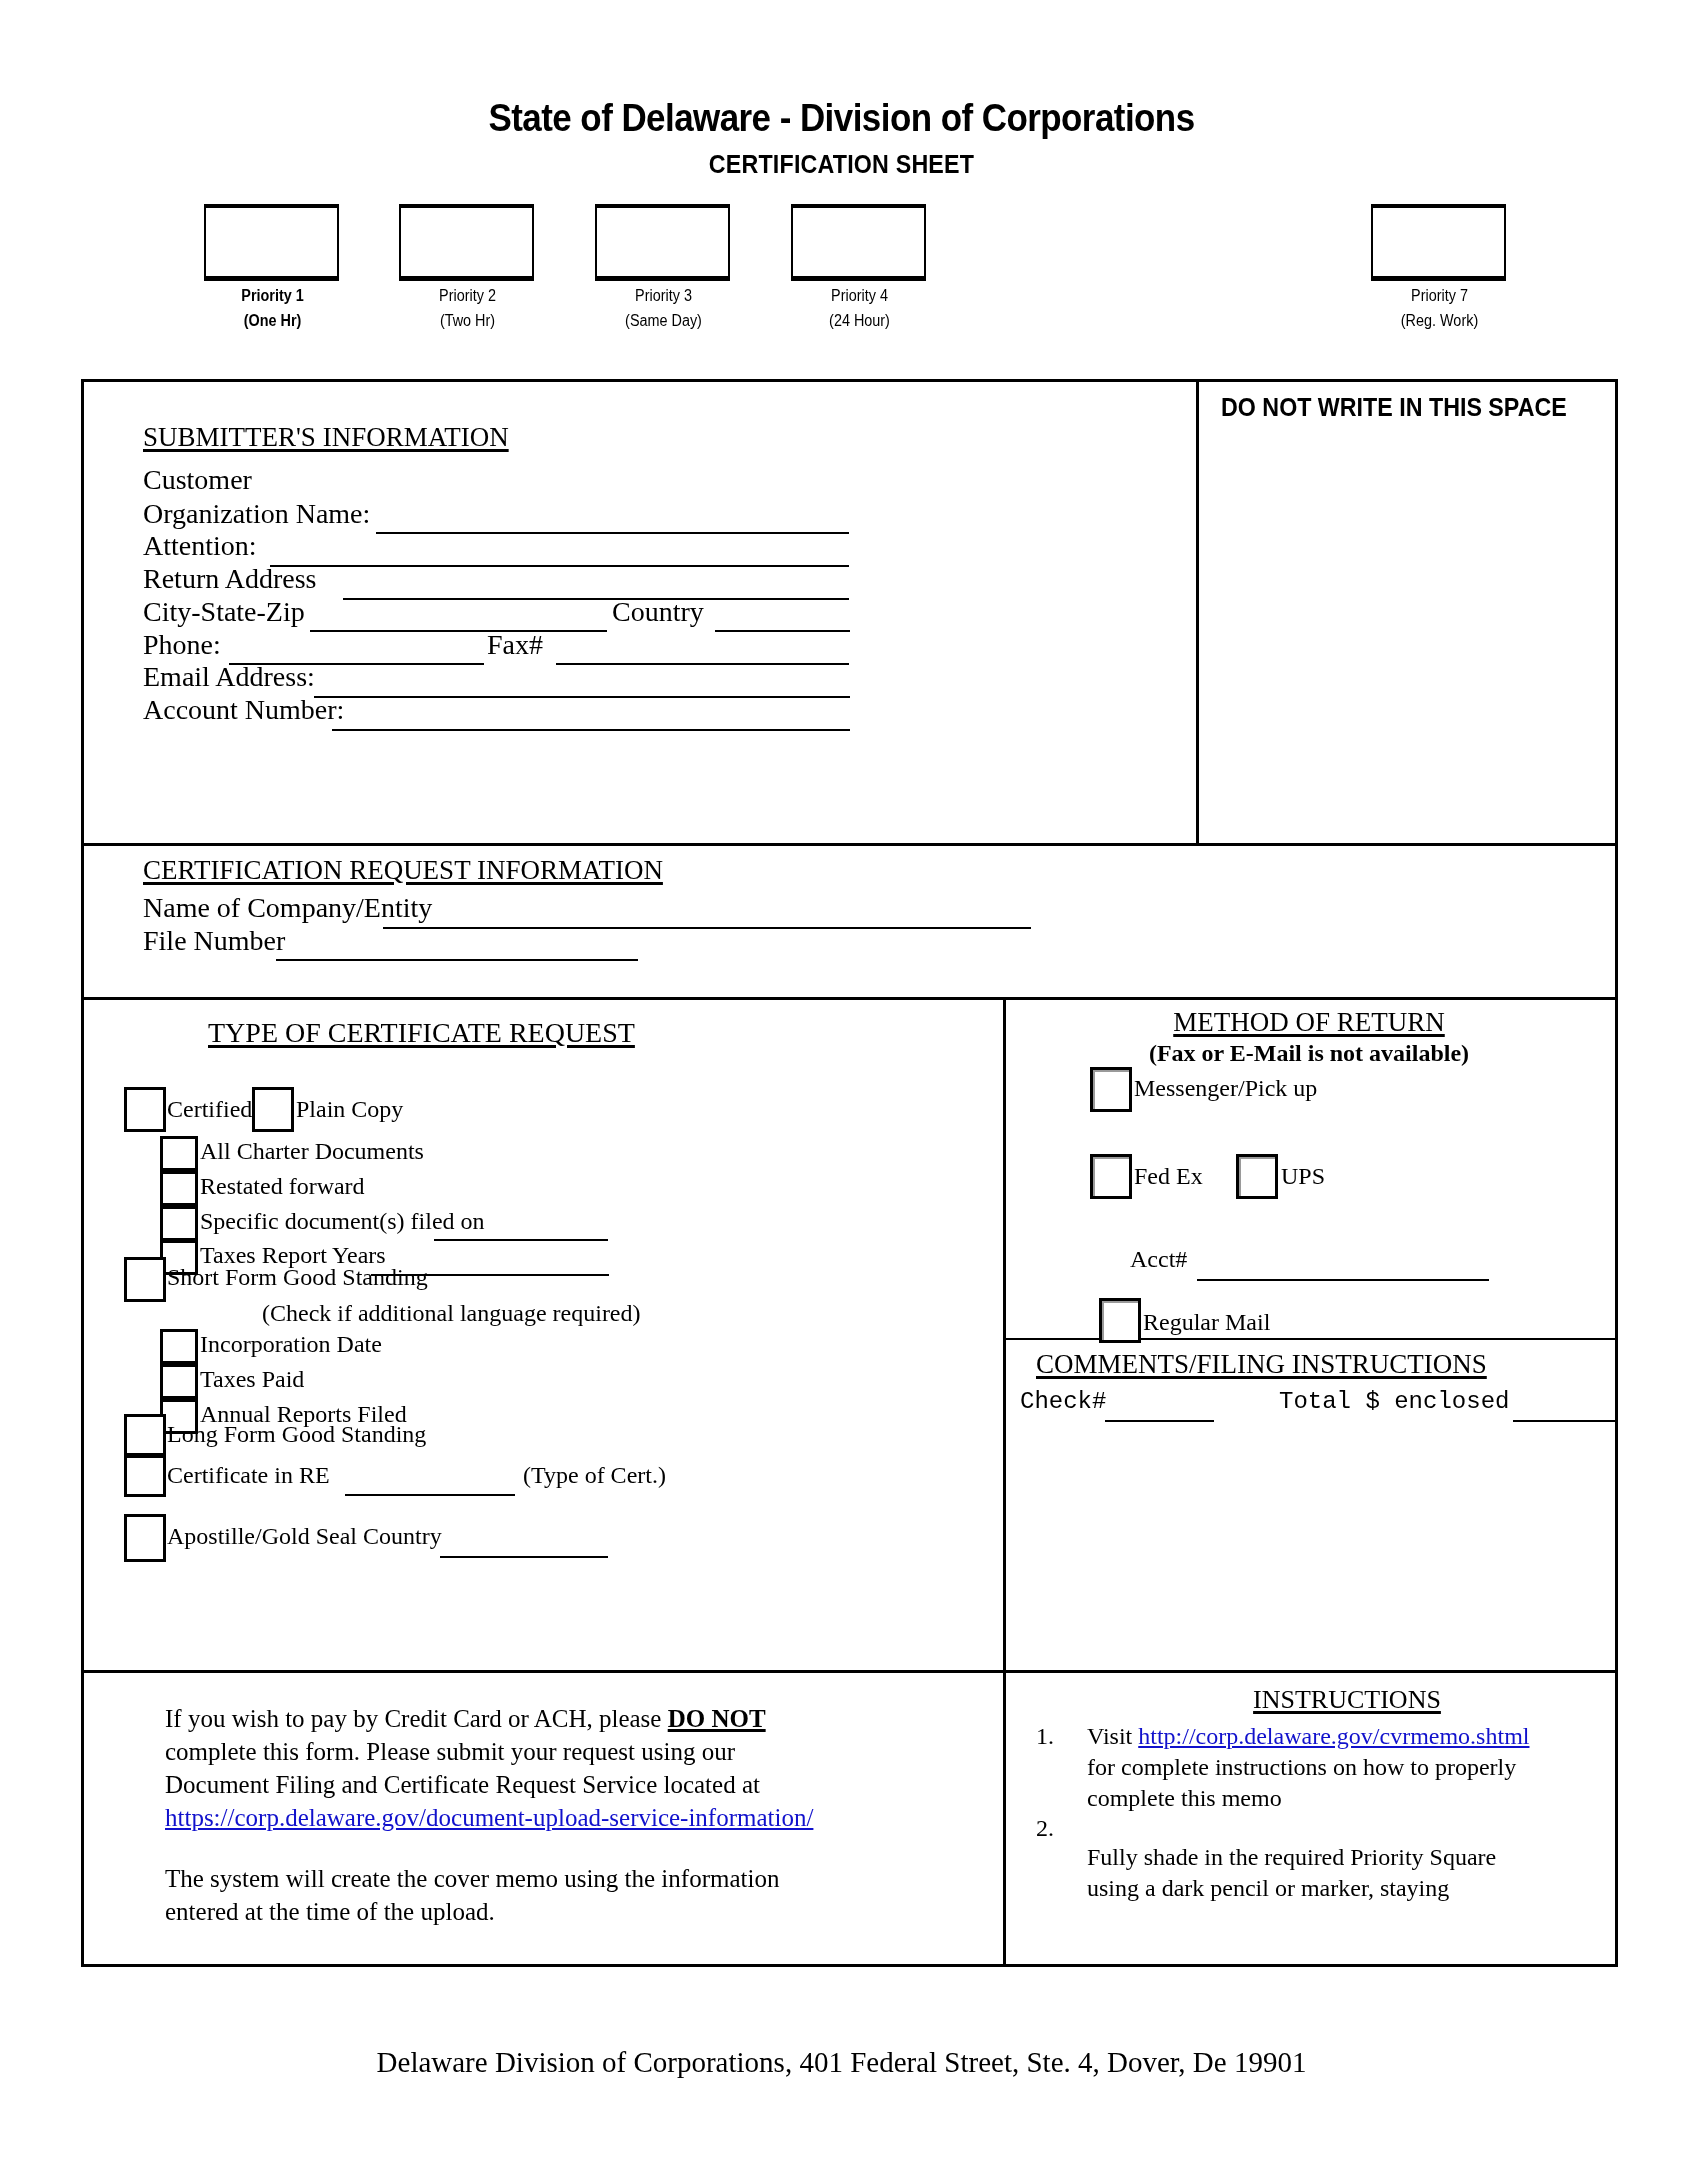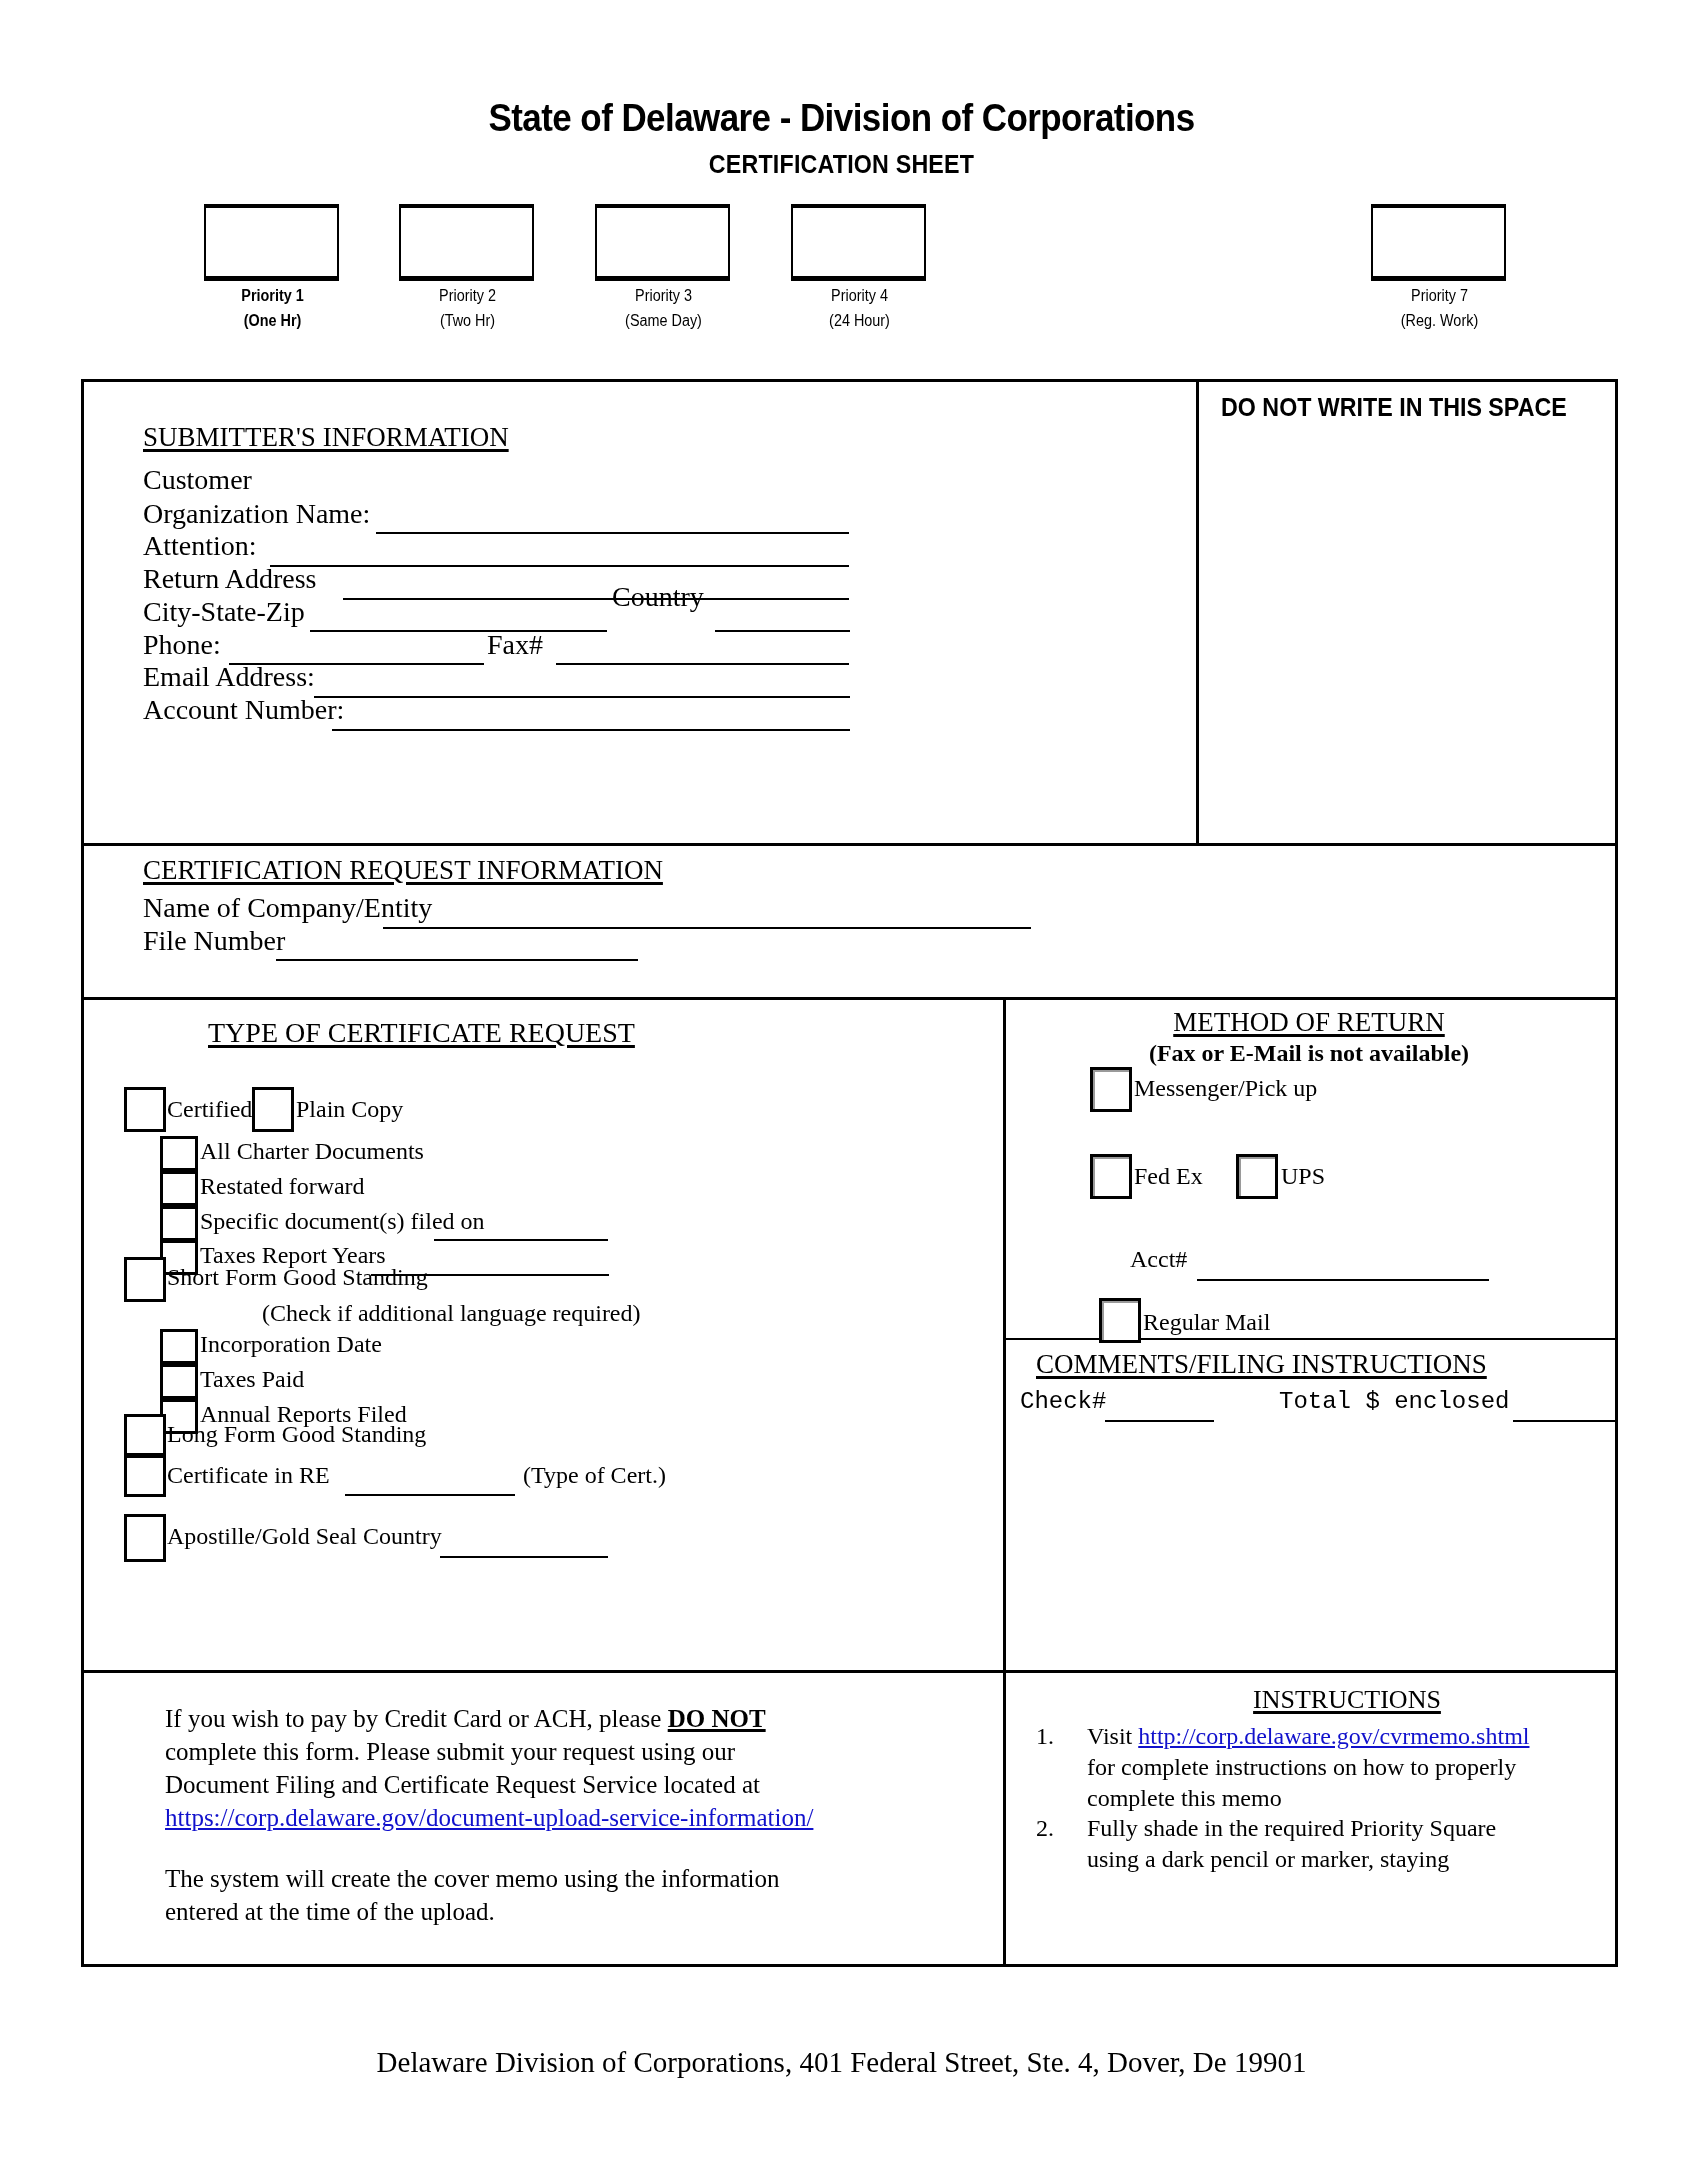--- a/index.html
+++ b/index.html
@@ -201,21 +201,21 @@
   <div class="rule" style="left:292px; top:150px; width:473px;"></div>
 
   <div class="abs fld" style="left:59px; top:149px;">Attention:</div>
   <div class="rule" style="left:186px; top:183px; width:579px;"></div>
 
   <div class="abs fld" style="left:59px; top:182px;">Return Address</div>
   <div class="rule" style="left:259px; top:216px; width:506px;"></div>
 
   <div class="abs fld" style="left:59px; top:215px;">City-State-Zip</div>
   <div class="rule" style="left:226px; top:248px; width:297px;"></div>
-  <div class="abs fld" style="left:528px; top:200px;">Country</div>
+  <div class="abs fld" style="left:528px; top:215px;">Country</div>
   <div class="rule" style="left:631px; top:248px; width:135px;"></div>
 
   <div class="abs fld" style="left:59px; top:248px;">Phone:</div>
   <div class="rule" style="left:145px; top:281px; width:255px;"></div>
   <div class="abs fld" style="left:403px; top:248px;">Fax#</div>
   <div class="rule" style="left:472px; top:281px; width:293px;"></div>
 
   <div class="abs fld" style="left:59px; top:280px;">Email Address:</div>
   <div class="rule" style="left:230px; top:314px; width:536px;"></div>
 
@@ -321,21 +321,21 @@
         <div><span>Visit  </span><span class="lnk">http://corp.delaware.gov/cvrmemo.shtml</span></div>
         <div>for complete instructions on how to properly</div>
         <div>complete this memo</div>
       </div>
     </div>
   </div>
 
   <div class="abs" style="left:952px; top:1431px; width:574px; font-size:24px; line-height:31px;">
     <div style="display:flex;">
       <div style="width:51px; flex:0 0 51px;">2.</div>
-      <div style="flex:1;">
+      <div style="flex:1;margin-top:29px;">
         <div>Fully shade in the required Priority Square</div>
         <div>using a dark pencil or marker, staying</div>
       </div>
     </div>
   </div>
 
 </div>
 
 <div class="footer">Delaware Division of Corporations, 401 Federal Street, Ste. 4, Dover, De 19901</div>
 

